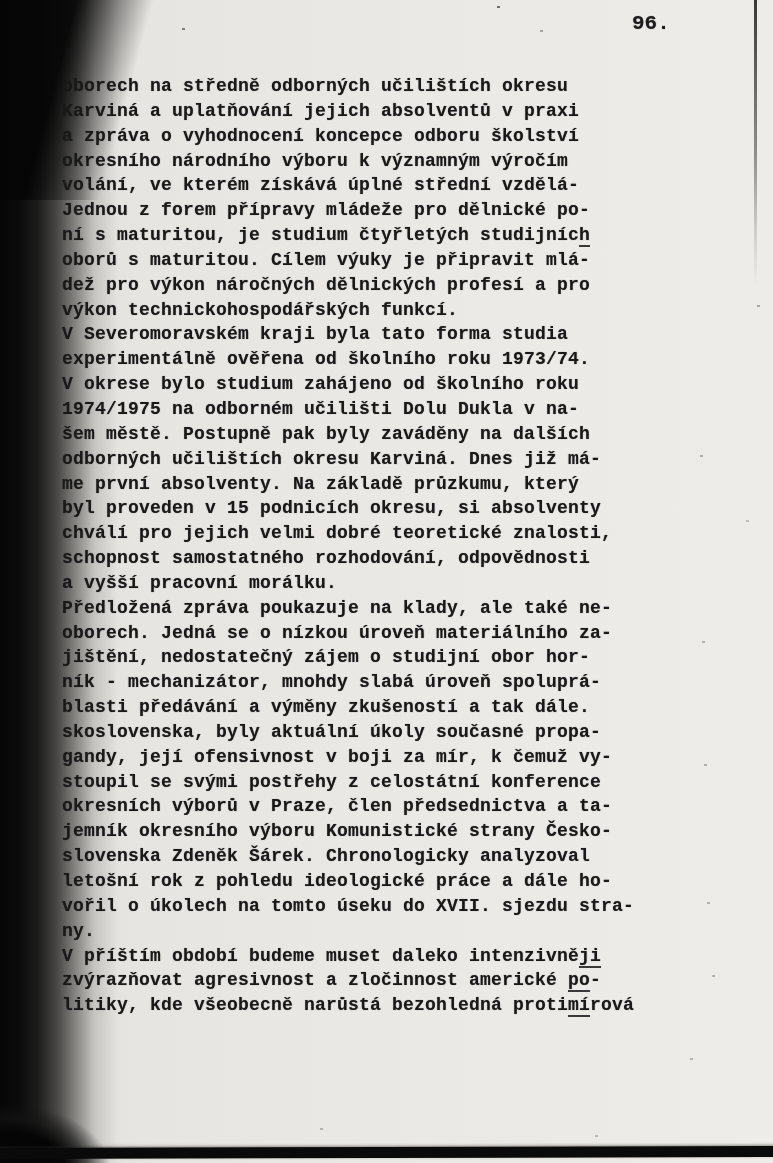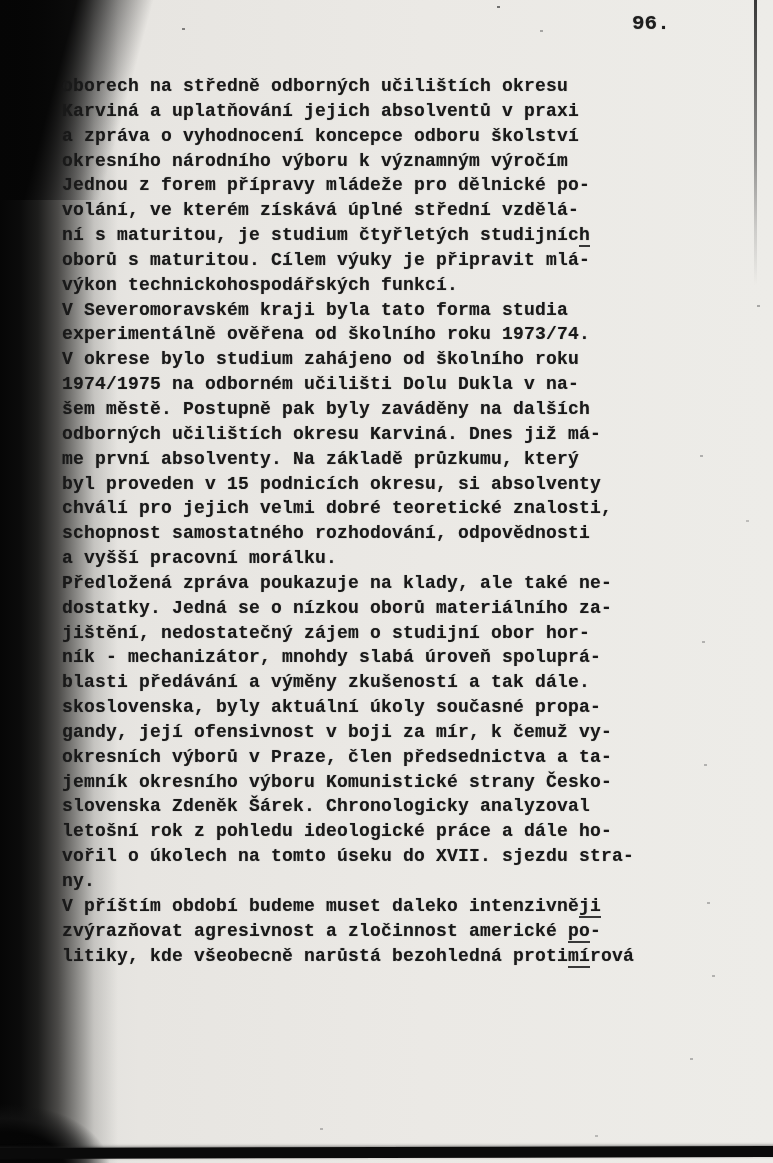--- a/index.html
+++ b/index.html
@@ -64,43 +64,45 @@
 <div class="page">
   <div class="gutter"></div>
   <div class="gutter-top"></div>
   <div class="right-edge"></div>
   <div class="page-number">96.</div>
   <div class="text-block" id="text-block">
       <div class="tline"><span>oborech na středně odborných učilištích okresu</span></div>
       <div class="tline"><span>Karviná a uplatňování jejich absolventů v praxi</span></div>
       <div class="tline"><span>a zpráva o vyhodnocení koncepce odboru školství</span></div>
       <div class="tline"><span>okresního národního výboru k významným výročím</span></div>
+      <div class="tline"><span>volání, ve kterém získává úplné střední vzdělá-</span></div>
       <div class="tline"><span>Jednou z forem přípravy mládeže pro dělnické po-</span></div>
-      <div class="tline"><span>volání, ve kterém získává úplné střední vzdělá-</span></div>
       <div class="tline"><span>ní s maturitou, je studium čtyřletých studijníc</span><span class="u">h</span></div>
       <div class="tline"><span>oborů s maturitou. Cílem výuky je připravit mlá-</span></div>
+      <div class="tline"><span>dež pro výkon náročných dělnických profesí a pro</span></div>
       <div class="tline"><span>výkon technickohospodářských funkcí.</span></div>
       <div class="tline"><span>V Severomoravském kraji byla tato forma studia</span></div>
       <div class="tline"><span>experimentálně ověřena od školního roku 1973/74.</span></div>
       <div class="tline"><span>V okrese bylo studium zahájeno od školního roku</span></div>
       <div class="tline"><span>1974/1975 na odborném učilišti Dolu Dukla v na-</span></div>
       <div class="tline"><span>šem městě. Postupně pak byly zaváděny na dalších</span></div>
       <div class="tline"><span>odborných učilištích okresu Karviná. Dnes již má-</span></div>
       <div class="tline"><span>me první absolventy. Na základě průzkumu, který</span></div>
       <div class="tline"><span>byl proveden v 15 podnicích okresu, si absolventy</span></div>
       <div class="tline"><span>chválí pro jejich velmi dobré teoretické znalosti,</span></div>
       <div class="tline"><span>schopnost samostatného rozhodování, odpovědnosti</span></div>
       <div class="tline"><span>a vyšší pracovní morálku.</span></div>
       <div class="tline"><span>Předložená zpráva poukazuje na klady, ale také ne-</span></div>
-      <div class="tline"><span>dostatky. Jedná se o nízkou oborů materiálního za-</span></div>
+      <div class="tline"><span>oborech. Jedná se o nízkou úroveň materiálního za-</span></div>
       <div class="tline"><span>jištění, nedostatečný zájem o studijní obor hor-</span></div>
       <div class="tline"><span>ník - mechanizátor, mnohdy slabá úroveň spoluprá-</span></div>
       <div class="tline"><span>blasti předávání a výměny zkušeností a tak dále.</span></div>
       <div class="tline"><span>skoslovenska, byly aktuální úkoly současné propa-</span></div>
       <div class="tline"><span>gandy, její ofensivnost v boji za mír, k čemuž vy-</span></div>
+      <div class="tline"><span>stoupil se svými postřehy z celostátní konference</span></div>
       <div class="tline"><span>okresních výborů v Praze, člen předsednictva a ta-</span></div>
       <div class="tline"><span>jemník okresního výboru Komunistické strany Česko-</span></div>
       <div class="tline"><span>slovenska Zdeněk Šárek. Chronologicky analyzoval</span></div>
       <div class="tline"><span>letošní rok z pohledu ideologické práce a dále ho-</span></div>
       <div class="tline"><span>vořil o úkolech na tomto úseku do XVII. sjezdu stra-</span></div>
       <div class="tline"><span>ny.</span></div>
       <div class="tline"><span>V příštím období budeme muset daleko intenzivně</span><span class="u">ji</span></div>
       <div class="tline"><span>zvýrazňovat agresivnost a zločinnost americké </span><span class="u">po</span><span>-</span></div>
       <div class="tline"><span>litiky, kde všeobecně narůstá bezohledná proti</span><span class="u">mí</span><span>rová</span></div>
     </div>

